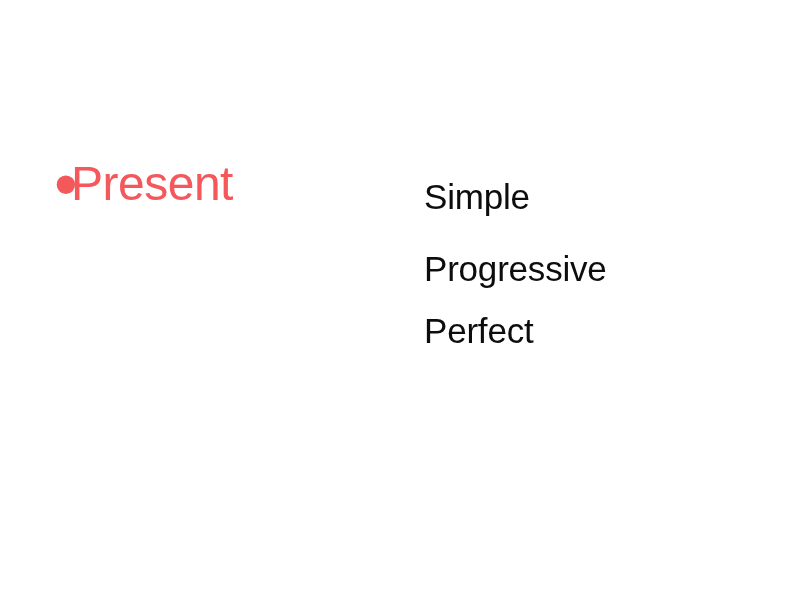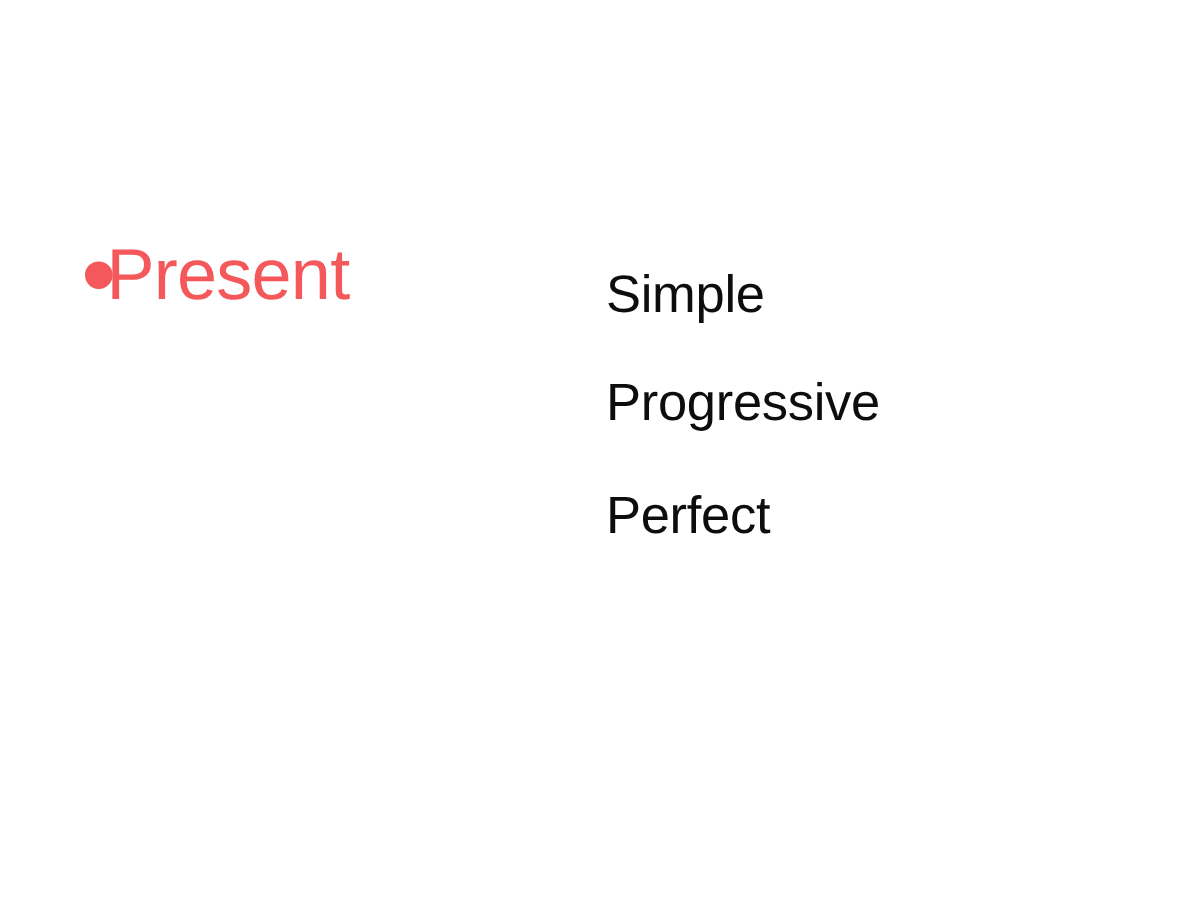--- a/index.html
+++ b/index.html
@@ -49,37 +49,37 @@
     line-height: 68px;
     color: #F4585B;
     font-weight: 400;
     white-space: nowrap;
     letter-spacing: -0.5px;
   }
 
   
   .sub-list {
     position: absolute;
-    left: 404px;
+    left: 424px;
     top: 178px;
     margin: 0;
     padding: 0;
     list-style: none;
   }
 
   .sub-item {
     font-size: 35px;
     color: #0d0d0d;
     font-weight: 400;
     white-space: nowrap;
     letter-spacing: -0.2px;
   }
 
   .sub-item-0 { line-height: 38px; margin-bottom: 34px; }
-  .sub-item-1 { line-height: 38px; margin-bottom: 37px; }
+  .sub-item-1 { line-height: 38px; margin-bottom: 24px; }
   .sub-item-2 { line-height: 38px; margin-bottom: 16px; }
 </style>
 </head>
 <body>
 
 <div class="slide">
 
   <div class="heading-block">
     <span class="bullet-glyph">•</span>
     <span class="heading-text">Present</span>

